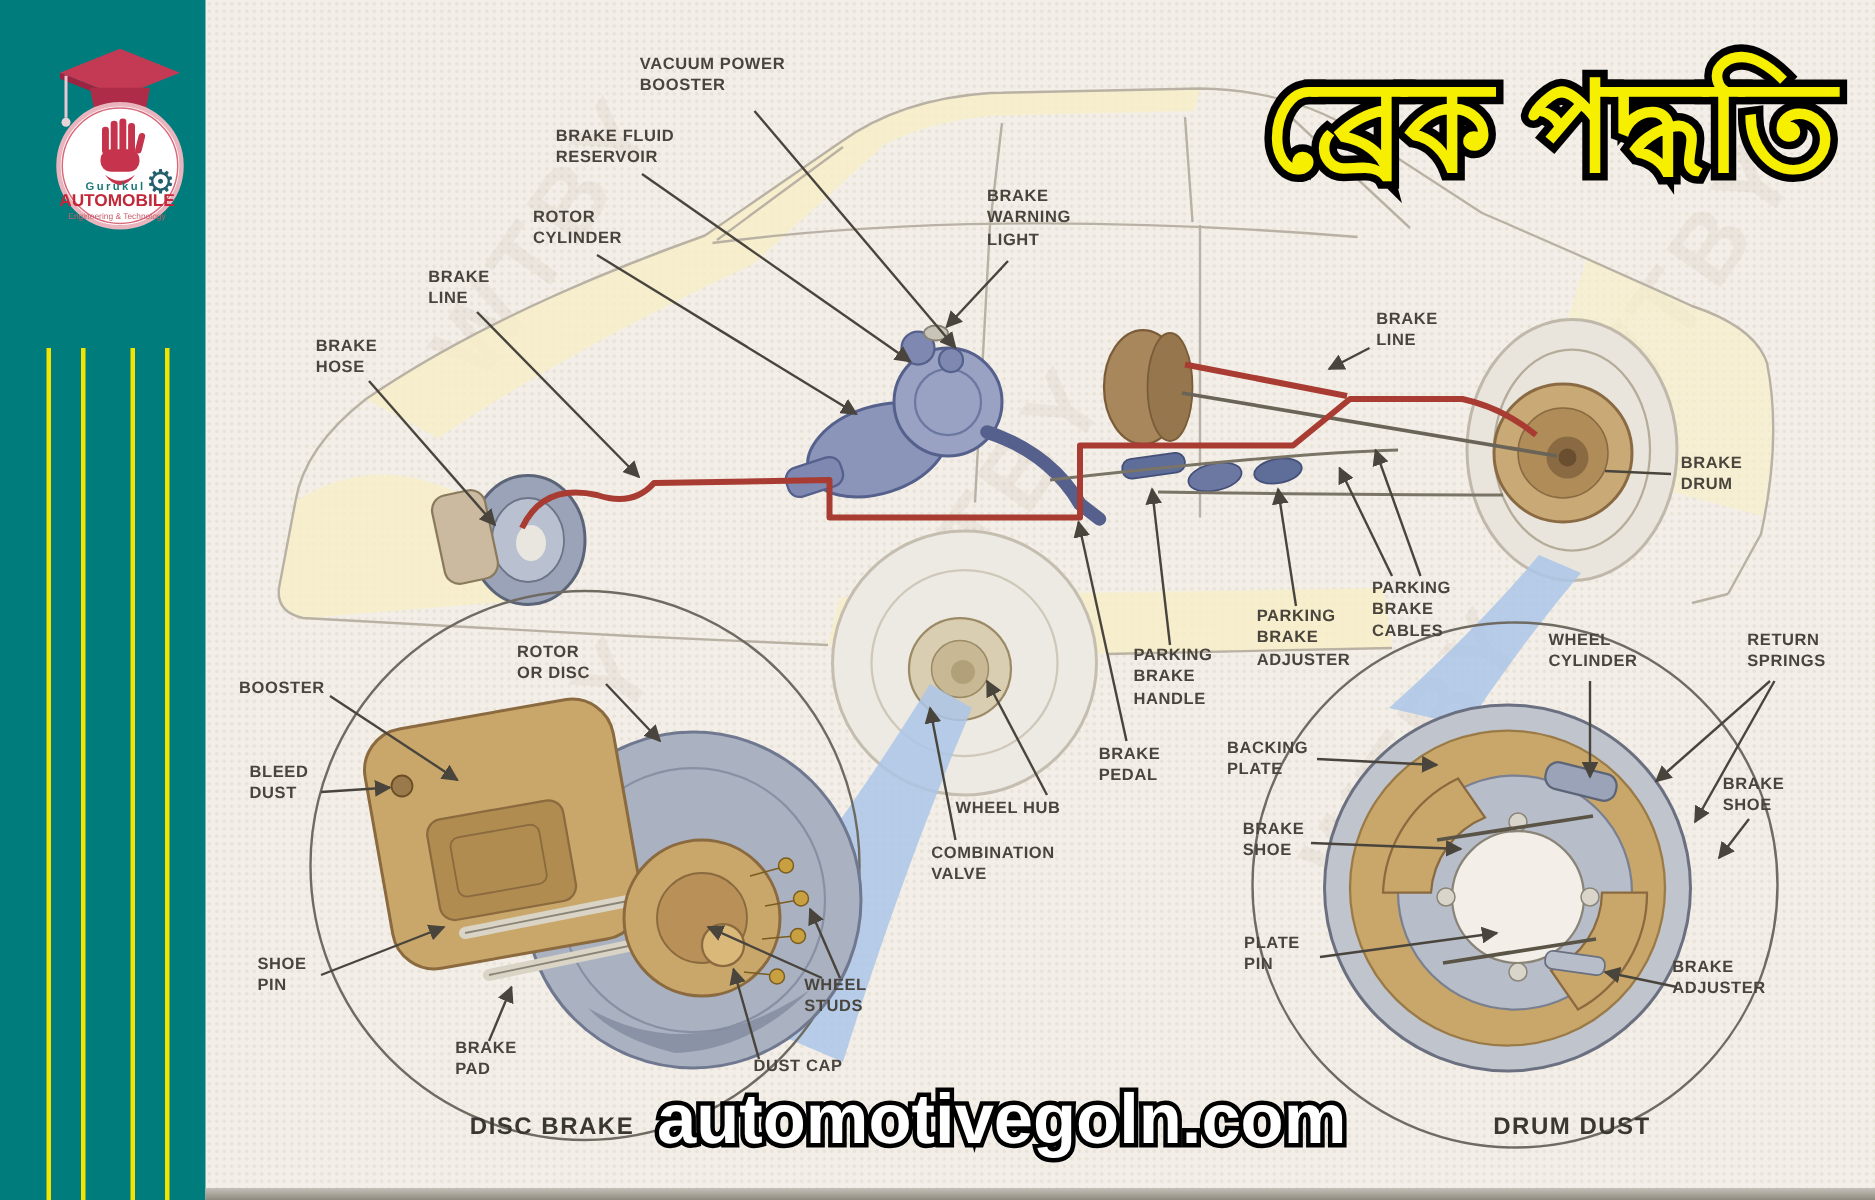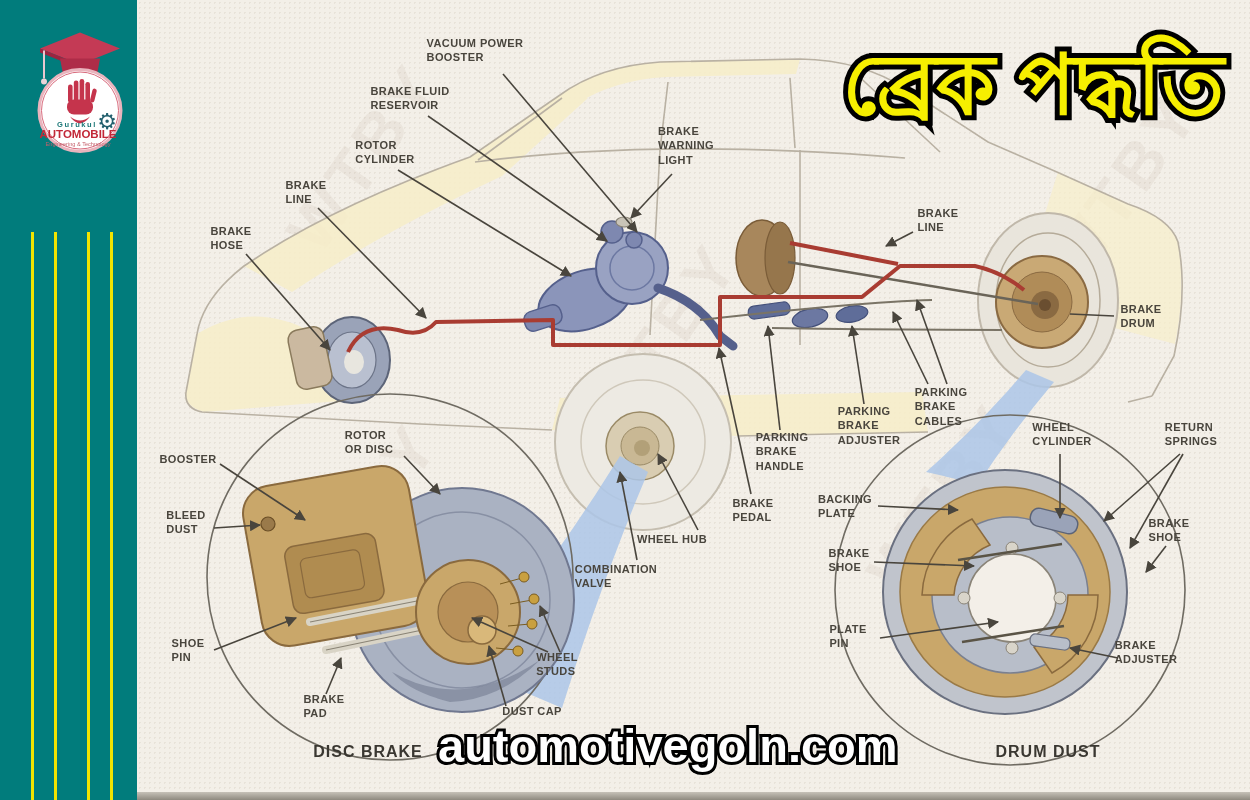--- a/index.html
+++ b/index.html
@@ -288,21 +288,21 @@
 CABLES</div>
 <div class="lbl" style="left:869px;top:404px">PARKING
 BRAKE
 ADJUSTER</div>
 <div class="lbl" style="left:782px;top:430px">PARKING
 BRAKE
 HANDLE</div>
 <div class="lbl" style="left:753px;top:496px">BRAKE
 PEDAL</div>
 <div class="lbl" style="left:672px;top:532px">WHEEL HUB</div>
-<div class="lbl" style="left:616px;top:562px">COMBINATION
+<div class="lbl" style="left:662px;top:562px">COMBINATION
 VALVE</div>
 <div class="lbl" style="left:845px;top:492px">BACKING
 PLATE</div>
 <div class="lbl" style="left:369px;top:428px">ROTOR
 OR DISC</div>
 <div class="lbl" style="left:188px;top:452px">BOOSTER</div>
 <div class="lbl" style="left:186px;top:508px">BLEED
 DUST</div>
 <div class="lbl" style="left:188px;top:636px">SHOE
 PIN</div>

